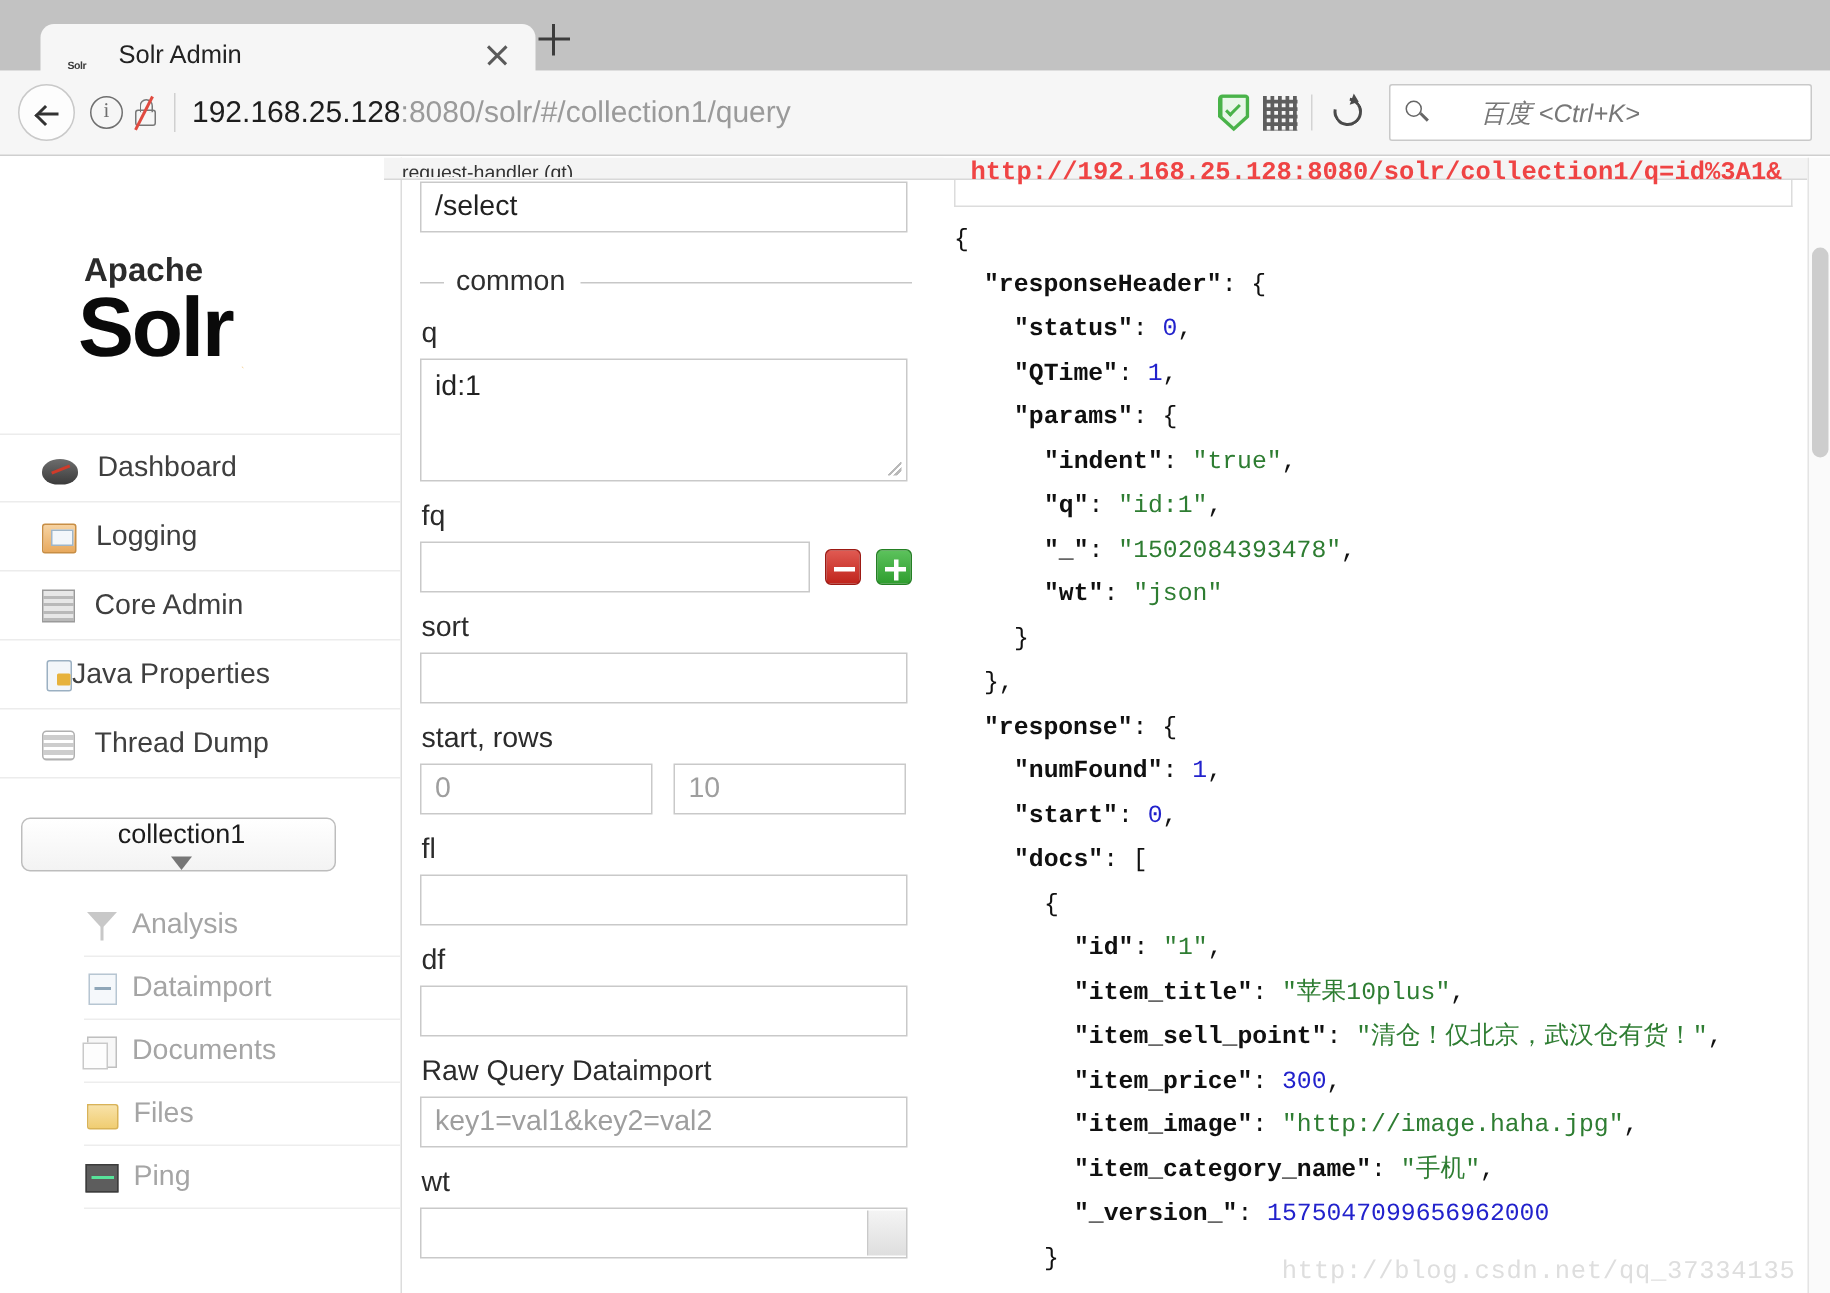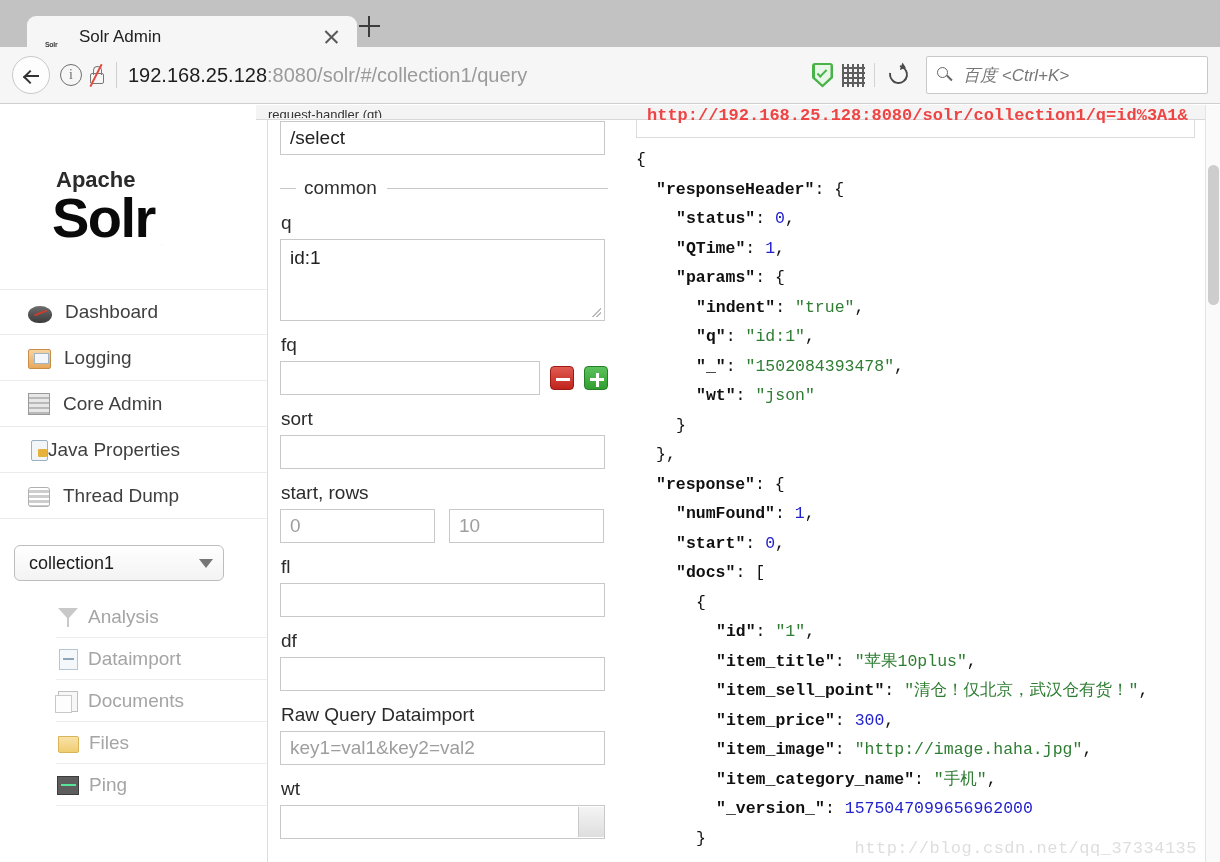--- a/index.html
+++ b/index.html
@@ -195,20 +195,21 @@
     border-bottom: 4px solid transparent;
     transform: rotate(20deg);
   }
   .searchbox {
     width: 282px; height: 38px;
     border: 1px solid #c9c9c9; border-radius: 2px;
     background: #fff;
     display: flex; align-items: center;
     margin-left: 12px; padding: 0 10px;
     flex: none;
+    gap: 24px;
   }
   .mag {
     width: 16px; height: 16px; flex: none; margin-right: 10px;
     position: relative;
   }
   .mag .c {
     position: absolute; left: 0; top: 0; width: 11px; height: 11px;
     border: 1.8px solid #666; border-radius: 50%;
   }
   .mag .h {
@@ -232,20 +233,21 @@
     width: 1205px; height: 757px;
     display: flex;
   }
 
   
   .sidebar {
     width: 268px; flex: none;
     border-right: 1px solid #dcdcdc;
     background: #fff;
     position: relative;
+    text-align: center;
   }
   .logo {
     margin: 48px 0 0 28px;
     width: 210px; height: 110px;
     position: relative;
   }
   .logo .apache {
     position: absolute; left: 28px; top: 14px;
     font-size: 22px; font-weight: bold; color: #2b2b2b;
     font-family: "Liberation Sans", sans-serif;
@@ -332,20 +334,21 @@
   .ic-ping::after{content:"";position:absolute;left:3px;top:7px;width:15px;height:2px;background:#57e39a;}
 
   .coreselect {
     margin: 26px 0 0 14px;
     width: 210px; height: 36px;
     border: 1.4px solid #bdbdbd; border-radius: 6px;
     background: linear-gradient(#ffffff,#f3f3f3);
     display: flex; align-items: center;
     padding: 0 10px 0 14px;
     cursor: pointer;
+    flex-direction: column;
   }
   .coreselect .label { font-size: 18px; color: #1c1c1c; flex: 1; }
   .caret {
     width: 0; height: 0;
     border-left: 7px solid transparent; border-right: 7px solid transparent;
     border-top: 9px solid #767676;
   }
   .sublist { margin-top: 15px; padding-left: 56px; }
   .subitem {
     display: flex; align-items: center;

